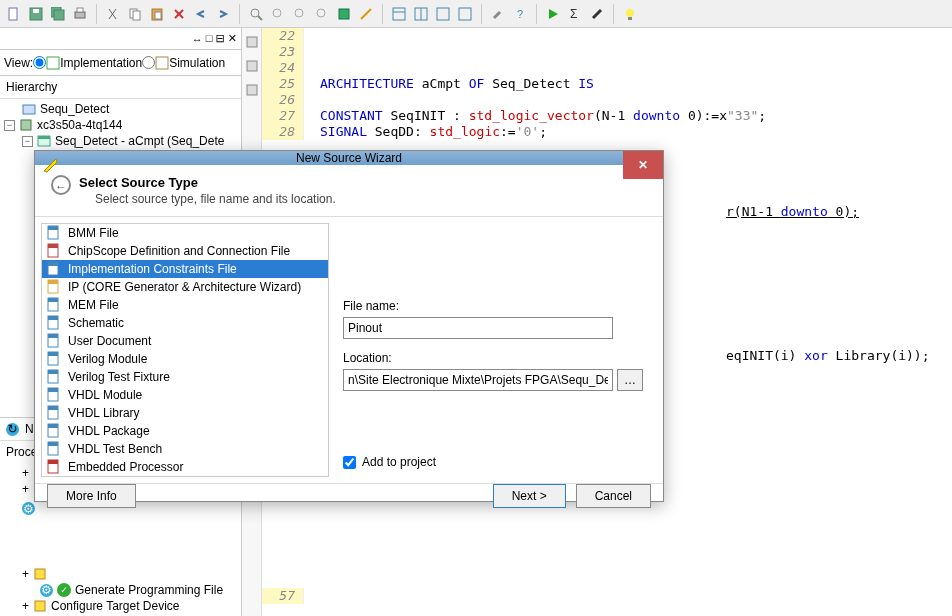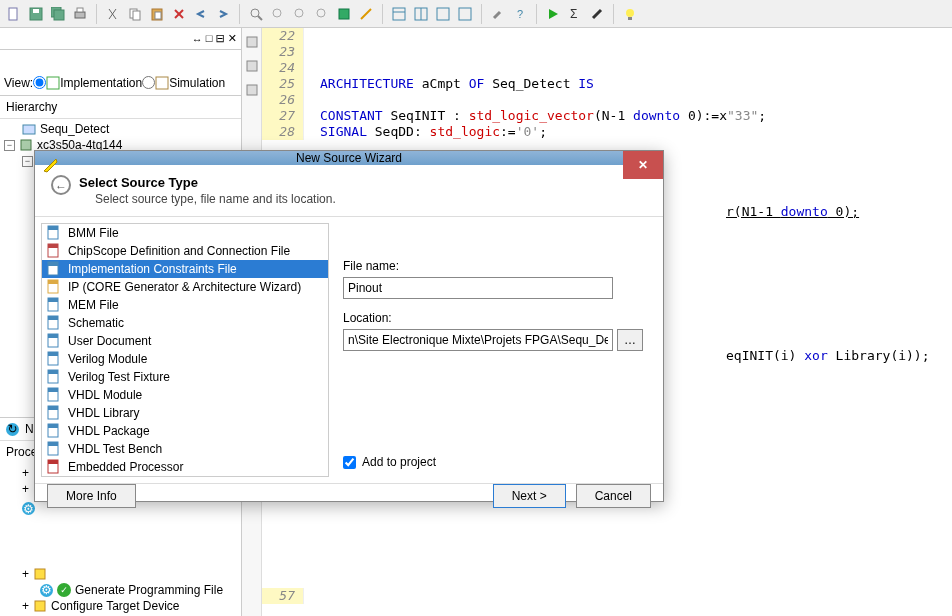--- a/index.html
+++ b/index.html
@@ -3,21 +3,21 @@
 <meta charset="utf-8">
 <style>
 * { box-sizing: border-box; margin: 0; padding: 0; }
 body { font-family: "Segoe UI", Tahoma, sans-serif; font-size: 12px; background: #fff; width: 952px; height: 616px; overflow: hidden; position: relative; color: #000; }
 .toolbar { height: 28px; background: #f0f0f0; border-bottom: 1px solid #ccc; display: flex; align-items: center; padding: 0 4px; gap: 2px; }
 .toolbar .sep { width: 1px; height: 20px; background: #ccc; margin: 0 4px; }
 .tb-btn { width: 20px; height: 20px; display: flex; align-items: center; justify-content: center; border: 1px solid transparent; }
 .main { display: flex; height: 588px; }
 .leftpanel { width: 242px; border-right: 1px solid #ccc; display: flex; flex-direction: column; background: #fff; }
 .leftheader { height: 22px; border-bottom: 1px solid #ccc; display: flex; align-items: center; justify-content: flex-end; padding: 0 4px; gap: 4px; font-size: 11px; }
-.viewrow { height: 26px; display: flex; align-items: center; padding: 0 4px; gap: 0; border-bottom: 1px solid #ccc; margin-top: 20px; }
+.viewrow { height: 26px; display: flex; align-items: center; padding: 0 4px; gap: 0; border-bottom: 1px solid #ccc; }
 .hierlabel { padding: 4px 6px; border-bottom: 1px solid #ddd; }
 .tree { flex: 1; overflow: hidden; padding: 2px 0; }
 .tree-item { display: flex; align-items: center; gap: 4px; padding: 1px 4px; font-size: 12px; white-space: nowrap; }
 .tree-item .exp { width: 11px; height: 11px; border: 1px solid #888; display: inline-flex; align-items: center; justify-content: center; font-size: 9px; line-height: 1; color: #555; background: #fff; }
 .tree-item .sp { width: 14px; display: inline-block; }
 .tree-icon { width: 14px; height: 14px; display: inline-block; }
 .processpanel { border-top: 1px solid #ccc; }
 .proclabel { padding: 4px 6px; }
 .procitems { padding: 2px 0; }
 .proc-item { display: flex; align-items: center; gap: 4px; padding: 1px 4px; font-size: 12px; }
@@ -41,21 +41,21 @@
 .dlg-head .hbox { flex: 1; }
 .dlg-head .h1 { font-weight: bold; font-size: 13px; }
 .dlg-head .h2 { font-size: 12px; color: #444; margin-top: 2px; padding-left: 16px; }
 .dlg-body { flex: 1; display: flex; border-top: 1px solid #ddd; }
 .dlg-left { width: 300px; padding: 6px; }
 .srclist { border: 1px solid #ccc; height: 100%; overflow: auto; background: #fff; }
 .src-item { display: flex; align-items: center; gap: 6px; padding: 1px 4px; font-size: 12px; cursor: pointer; }
 .src-item.selected { background: #2b7cd3; color: #fff; }
 .src-icon { width: 16px; height: 16px; display: inline-block; }
 .dlg-right { flex: 1; padding: 12px 18px 6px 8px; display: flex; flex-direction: column; gap: 4px; }
-.dlg-right label { font-size: 12px; margin-top: 30px; }
+.dlg-right label { font-size: 12px; margin-top: 70px; }
 .dlg-right label.loc { margin-top: 8px; }
 .dlg-right input[type=text] { width: 270px; height: 22px; padding: 2px 4px; border: 1px solid #888; font-size: 12px; }
 .locrow { display: flex; align-items: center; gap: 4px; }
 .browse { width: 26px; height: 22px; border: 1px solid #888; background: #f0f0f0; display: flex; align-items: center; justify-content: center; cursor: pointer; }
 .addrow { margin-top: auto; display: flex; align-items: center; gap: 6px; margin-bottom: 8px; }
 .dlg-foot { height: 44px; border-top: 1px solid #ddd; display: flex; align-items: center; padding: 0 12px; gap: 10px; }
 .dlg-foot .spacer { flex: 1; }
 .dlg-btn { height: 24px; padding: 0 18px; border: 1px solid #888; background: #f0f0f0; font-size: 12px; cursor: pointer; }
 .status-ok { width: 14px; height: 14px; border-radius: 50%; background: #3a3; display: inline-flex; align-items: center; justify-content: center; color: #fff; font-size: 9px; }
 .circ { width: 13px; height: 13px; border-radius: 50%; display: inline-flex; align-items: center; justify-content: center; }

